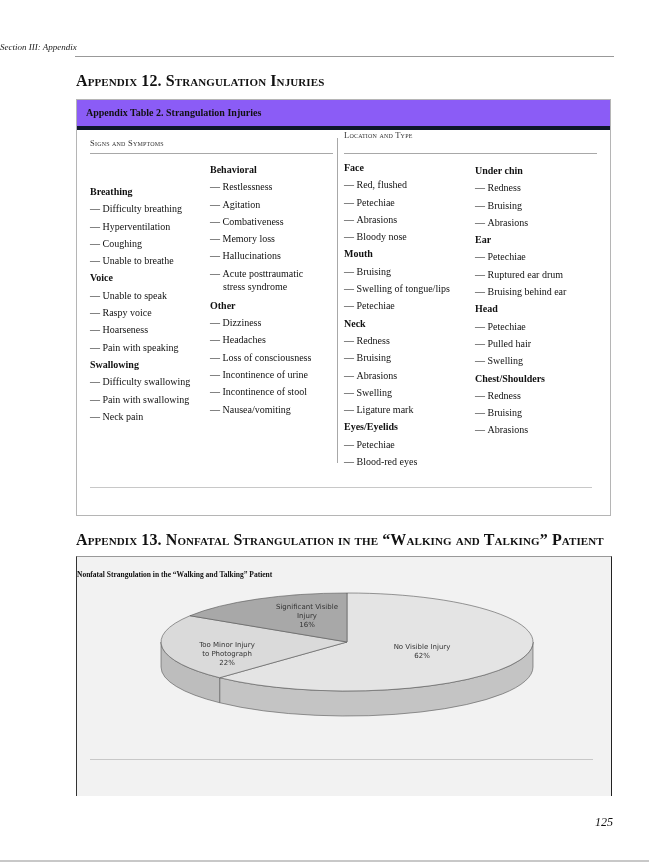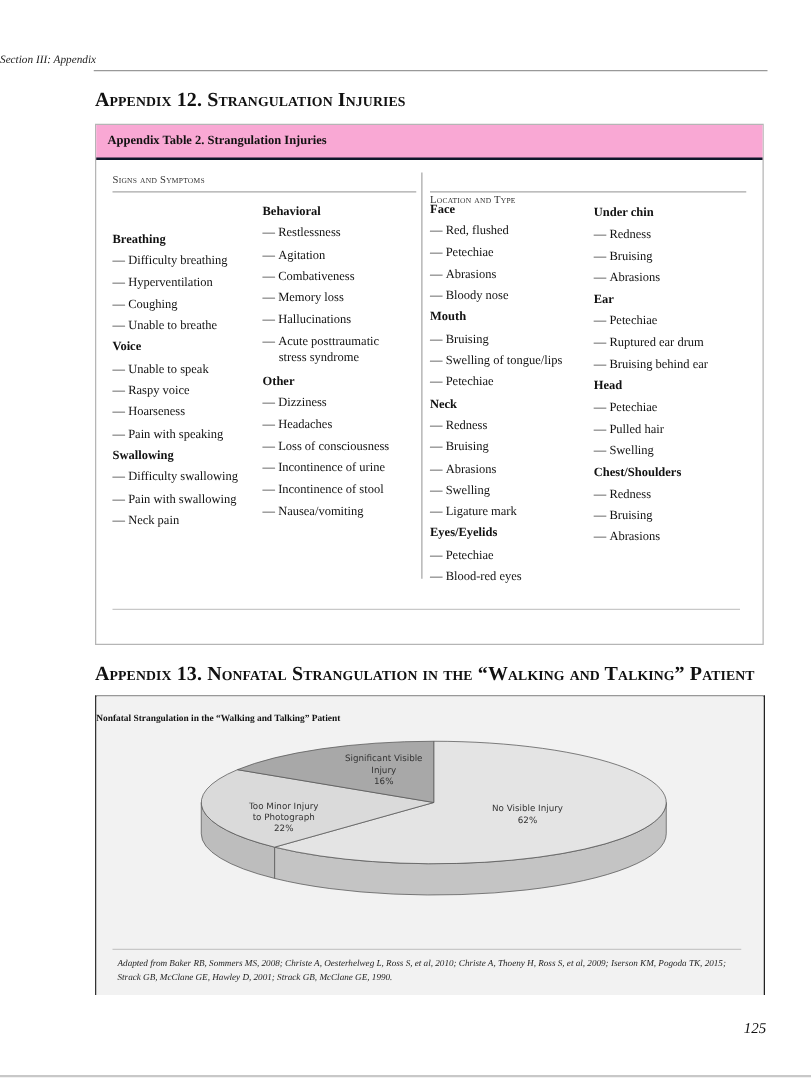--- a/index.html
+++ b/index.html
@@ -16,21 +16,21 @@
   .app-title {
     left: 76px; font-size: 16px; font-weight: bold; font-variant: small-caps; letter-spacing: 0.1px;
     color: #111; white-space: nowrap;
   }
   .table-box {
     left: 76px; top: 99px; width: 535px; height: 417px;
     border: 1px solid #b5b5b5; background: #fff; box-sizing: border-box;
   }
   .table-caption {
     position: absolute; left: 0; top: 0; right: 0; height: 26px;
-    background: #f9a8d4; border-bottom: 2px solid #0f172a;
+    background: #8b5cf6; border-bottom: 4px solid #0f172a;
     font-size: 10px; font-weight: bold; line-height: 26px; padding-left: 9px;
   }
   .col-header {
     position: absolute; font-size: 8.5px; font-variant: small-caps; color: #333; letter-spacing: 0.2px;
   }
   .col-rule { position: absolute; height: 1px; background: #a8a8a8; }
   .vdivider { position: absolute; left: 260px; top: 38px; width: 1px; height: 325px; background: #a8a8a8; }
   .col { position: absolute; font-size: 10px; line-height: 17.3px; }
   .col .group { font-weight: bold; }
   .col .item::before { content: "\2014\00a0"; }
@@ -58,21 +58,21 @@
 <div class="abs head-rule"></div>
 
 <div class="abs app-title" style="top:72px;text-align:center;">Appendix 12. Strangulation Injuries</div>
 
 <div class="abs table-box">
   <div class="table-caption">Appendix Table 2. Strangulation Injuries</div>
 
   <div class="col-header" style="left:13px; top:38px;">Signs and Symptoms</div>
   <div class="col-rule" style="left:13px; width:243px; top:53px;"></div>
 
-  <div class="col-header" style="left:267px; top:54px;">Location and Type</div>
+  <div class="col-header" style="left:267px; top:30px;">Location and Type</div>
   <div class="col-rule" style="left:267px; width:253px; top:53px;"></div>
 
   <div class="vdivider"></div>
 
   <div class="col" style="left:13px; top:59px;margin-top:24px;">
       <div class="group">Breathing</div>
       <div class="item">Difficulty breathing</div>
       <div class="item">Hyperventilation</div>
       <div class="item">Coughing</div>
       <div class="item">Unable to breathe</div>
@@ -153,17 +153,16 @@
       <path d="M456,85 A186,49 0 0 1 142.6742382972639,120.71946274364916 L142.6742382972639,145.71946274364916 A186,49 0 0 0 456,110 Z" fill="#c4c4c4" stroke="#555" stroke-width="0.6"></path>
       <path d="M142.6742382972639,120.71946274364916 A186,49 0 0 1 84,85.00000000000001 L84,110.00000000000001 A186,49 0 0 0 142.6742382972639,145.71946274364916 Z" fill="#bdbdbd" stroke="#555" stroke-width="0.6"></path>
       <path d="M270,85 L270,36 A186,49 0 1 1 142.6742382972639,120.71946274364916 Z" fill="#e4e4e4" stroke="#555" stroke-width="0.6"></path>
       <path d="M270,85 L142.6742382972639,120.71946274364916 A186,49 0 0 1 112.9550058566252,58.74448704602916 Z" fill="#dadada" stroke="#555" stroke-width="0.6"></path>
       <path d="M270,85 L112.9550058566252,58.74448704602916 A186,49 0 0 1 269.99999999999994,36 Z" fill="#a8a8a8" stroke="#555" stroke-width="0.6"></path>
       <text x="345" y="92" class="slice-label"><tspan x="345" dy="0">No Visible Injury</tspan><tspan x="345" dy="9">62%</tspan></text>
       <text x="150" y="90" class="slice-label"><tspan x="150" dy="0">Too Minor Injury</tspan><tspan x="150" dy="9">to Photograph</tspan><tspan x="150" dy="9">22%</tspan></text>
       <text x="230" y="52" class="slice-label"><tspan x="230" dy="0">Significant Visible</tspan><tspan x="230" dy="9">Injury</tspan><tspan x="230" dy="9">16%</tspan></text>
     </svg>
   <div class="foot-rule" style="top:202px; left:13px; right:18px;"></div>
-  <div class="credit" style="left:17px; top:208px; right:22px; line-height:11px;">Adapted from Baker RB, Sommers MS, 2008; Christe A, Oesterhelweg L, Ross S, et al, 2010; Christe A, Thoeny H, Ross S, et al, 2009; Iserson KM, Pogoda TK, 2015; Strack GB, McClane GE, Hawley D, 2001; Strack GB, McClane GE, 1990.</div>
 </div>
 
 <div class="abs page-num">125</div>
 <div class="abs page-bottom-rule"></div>
 
 </body></html>

